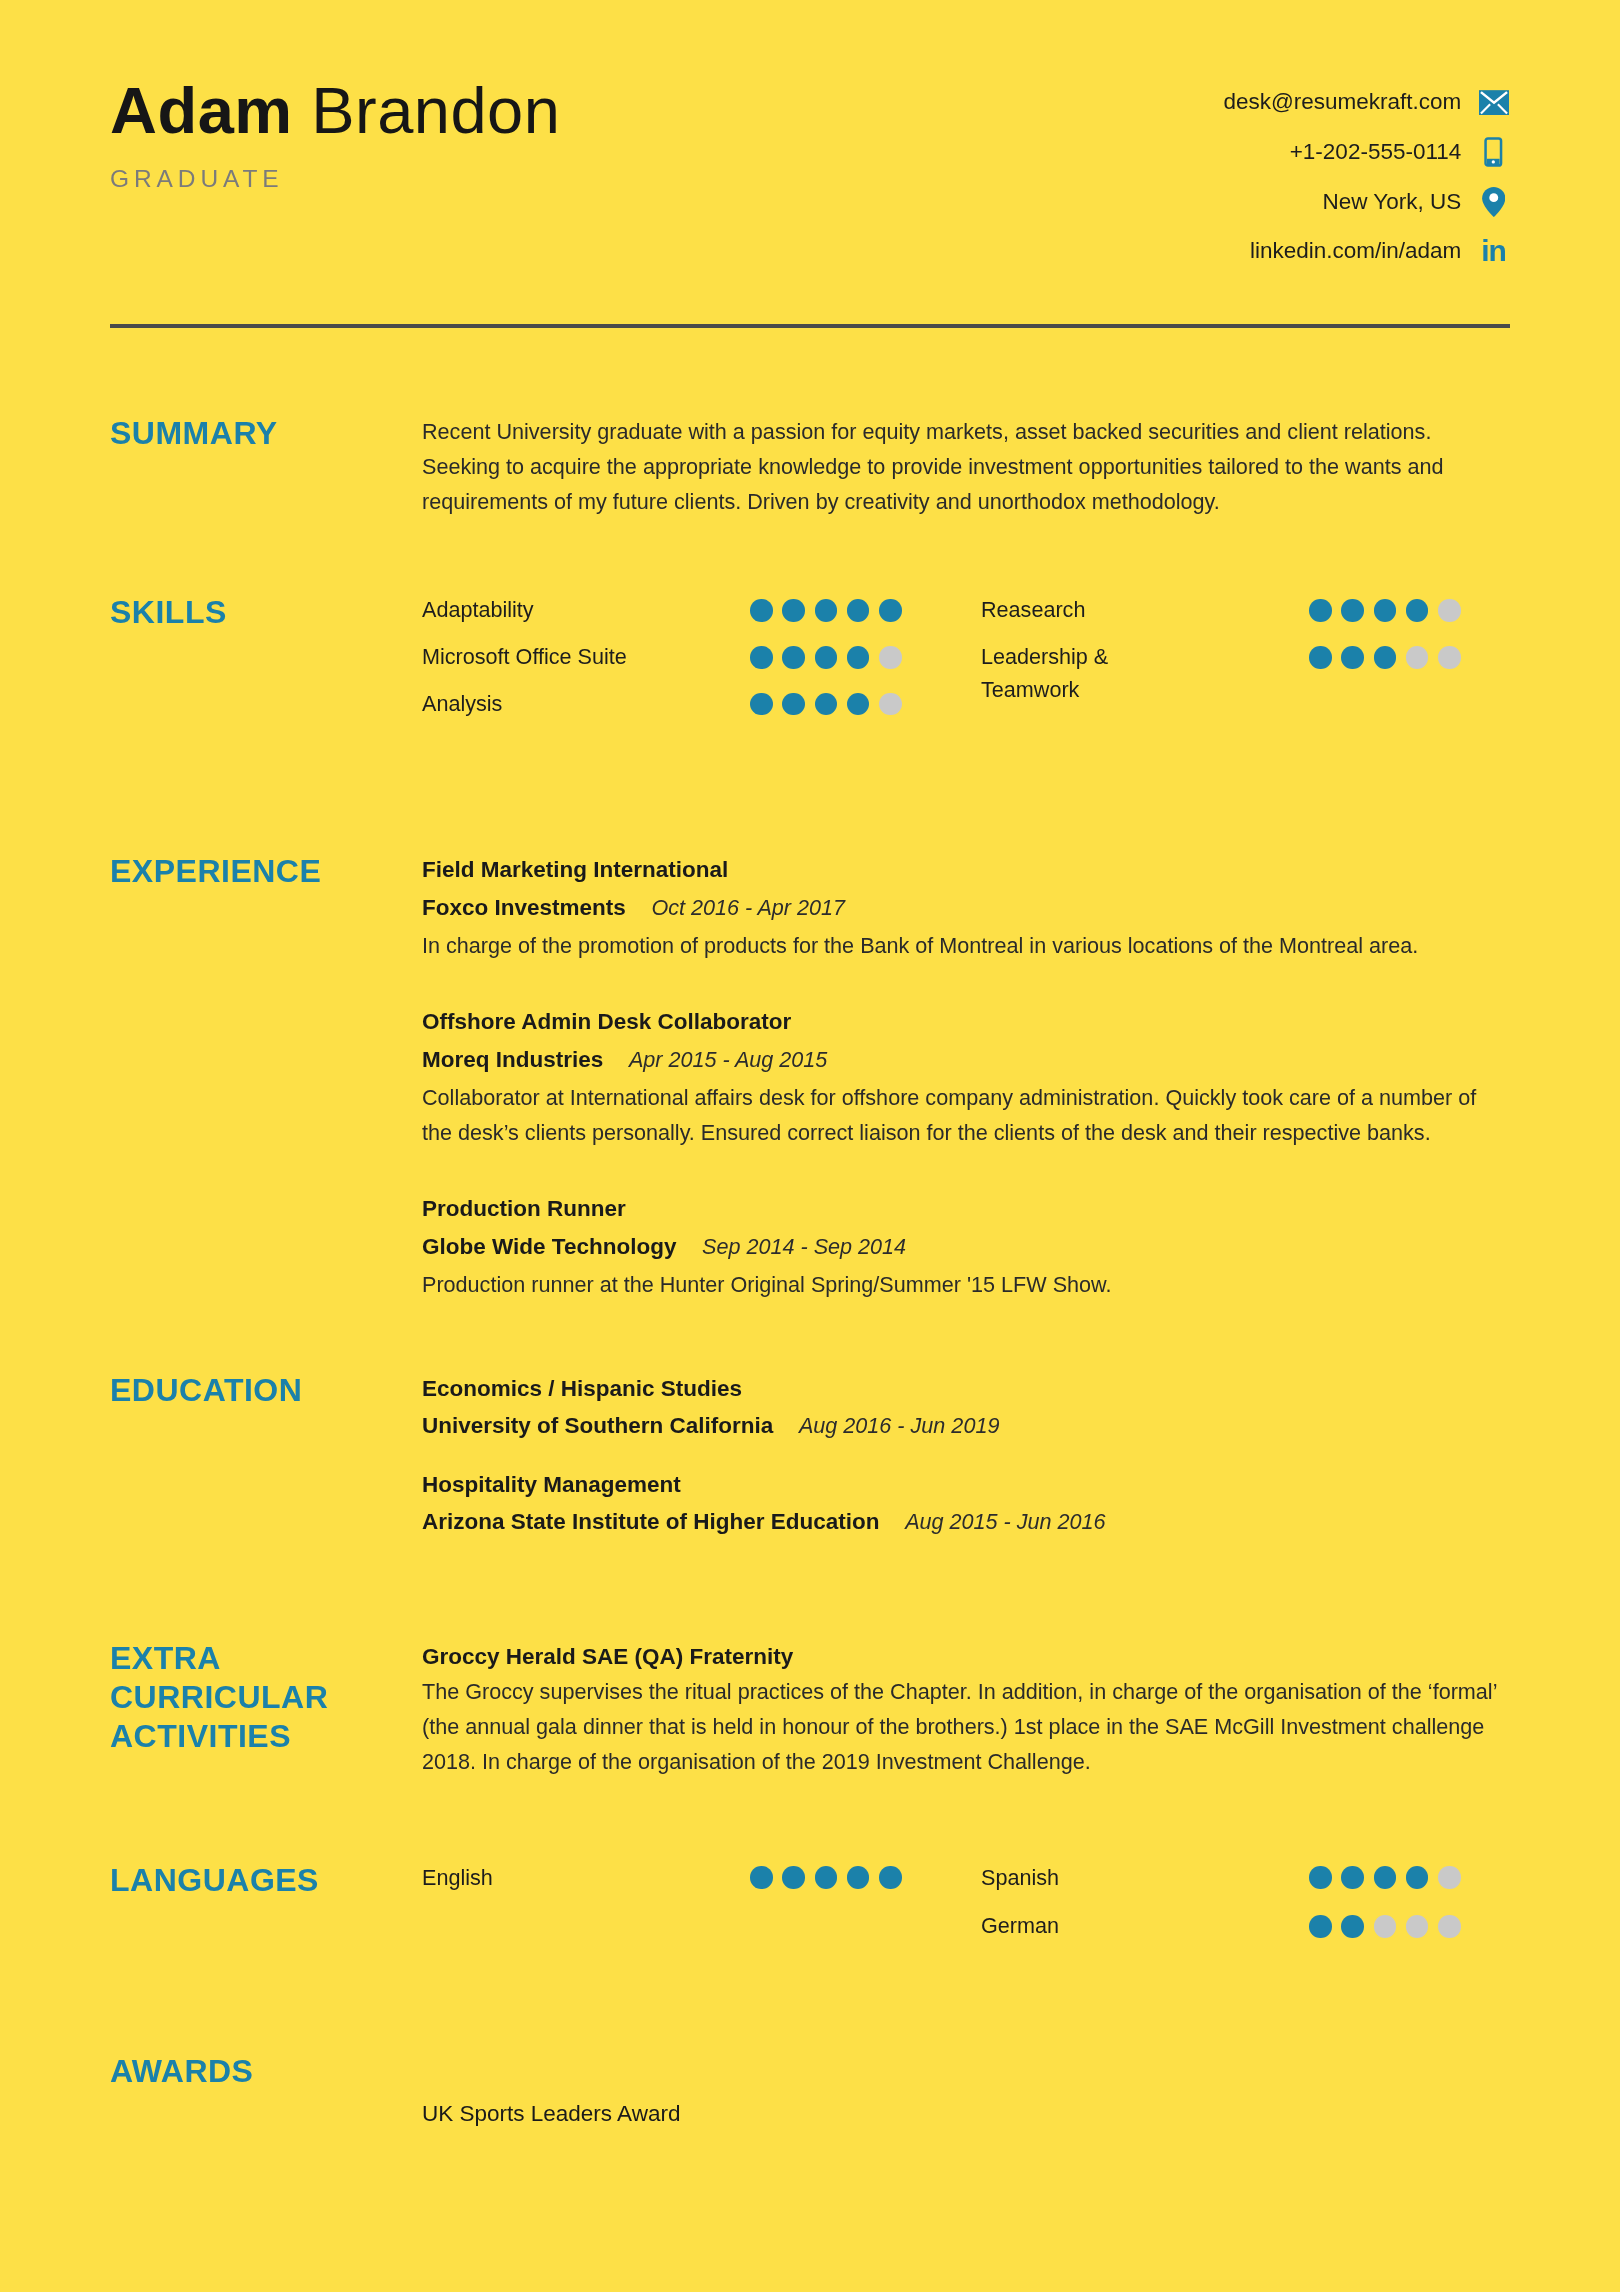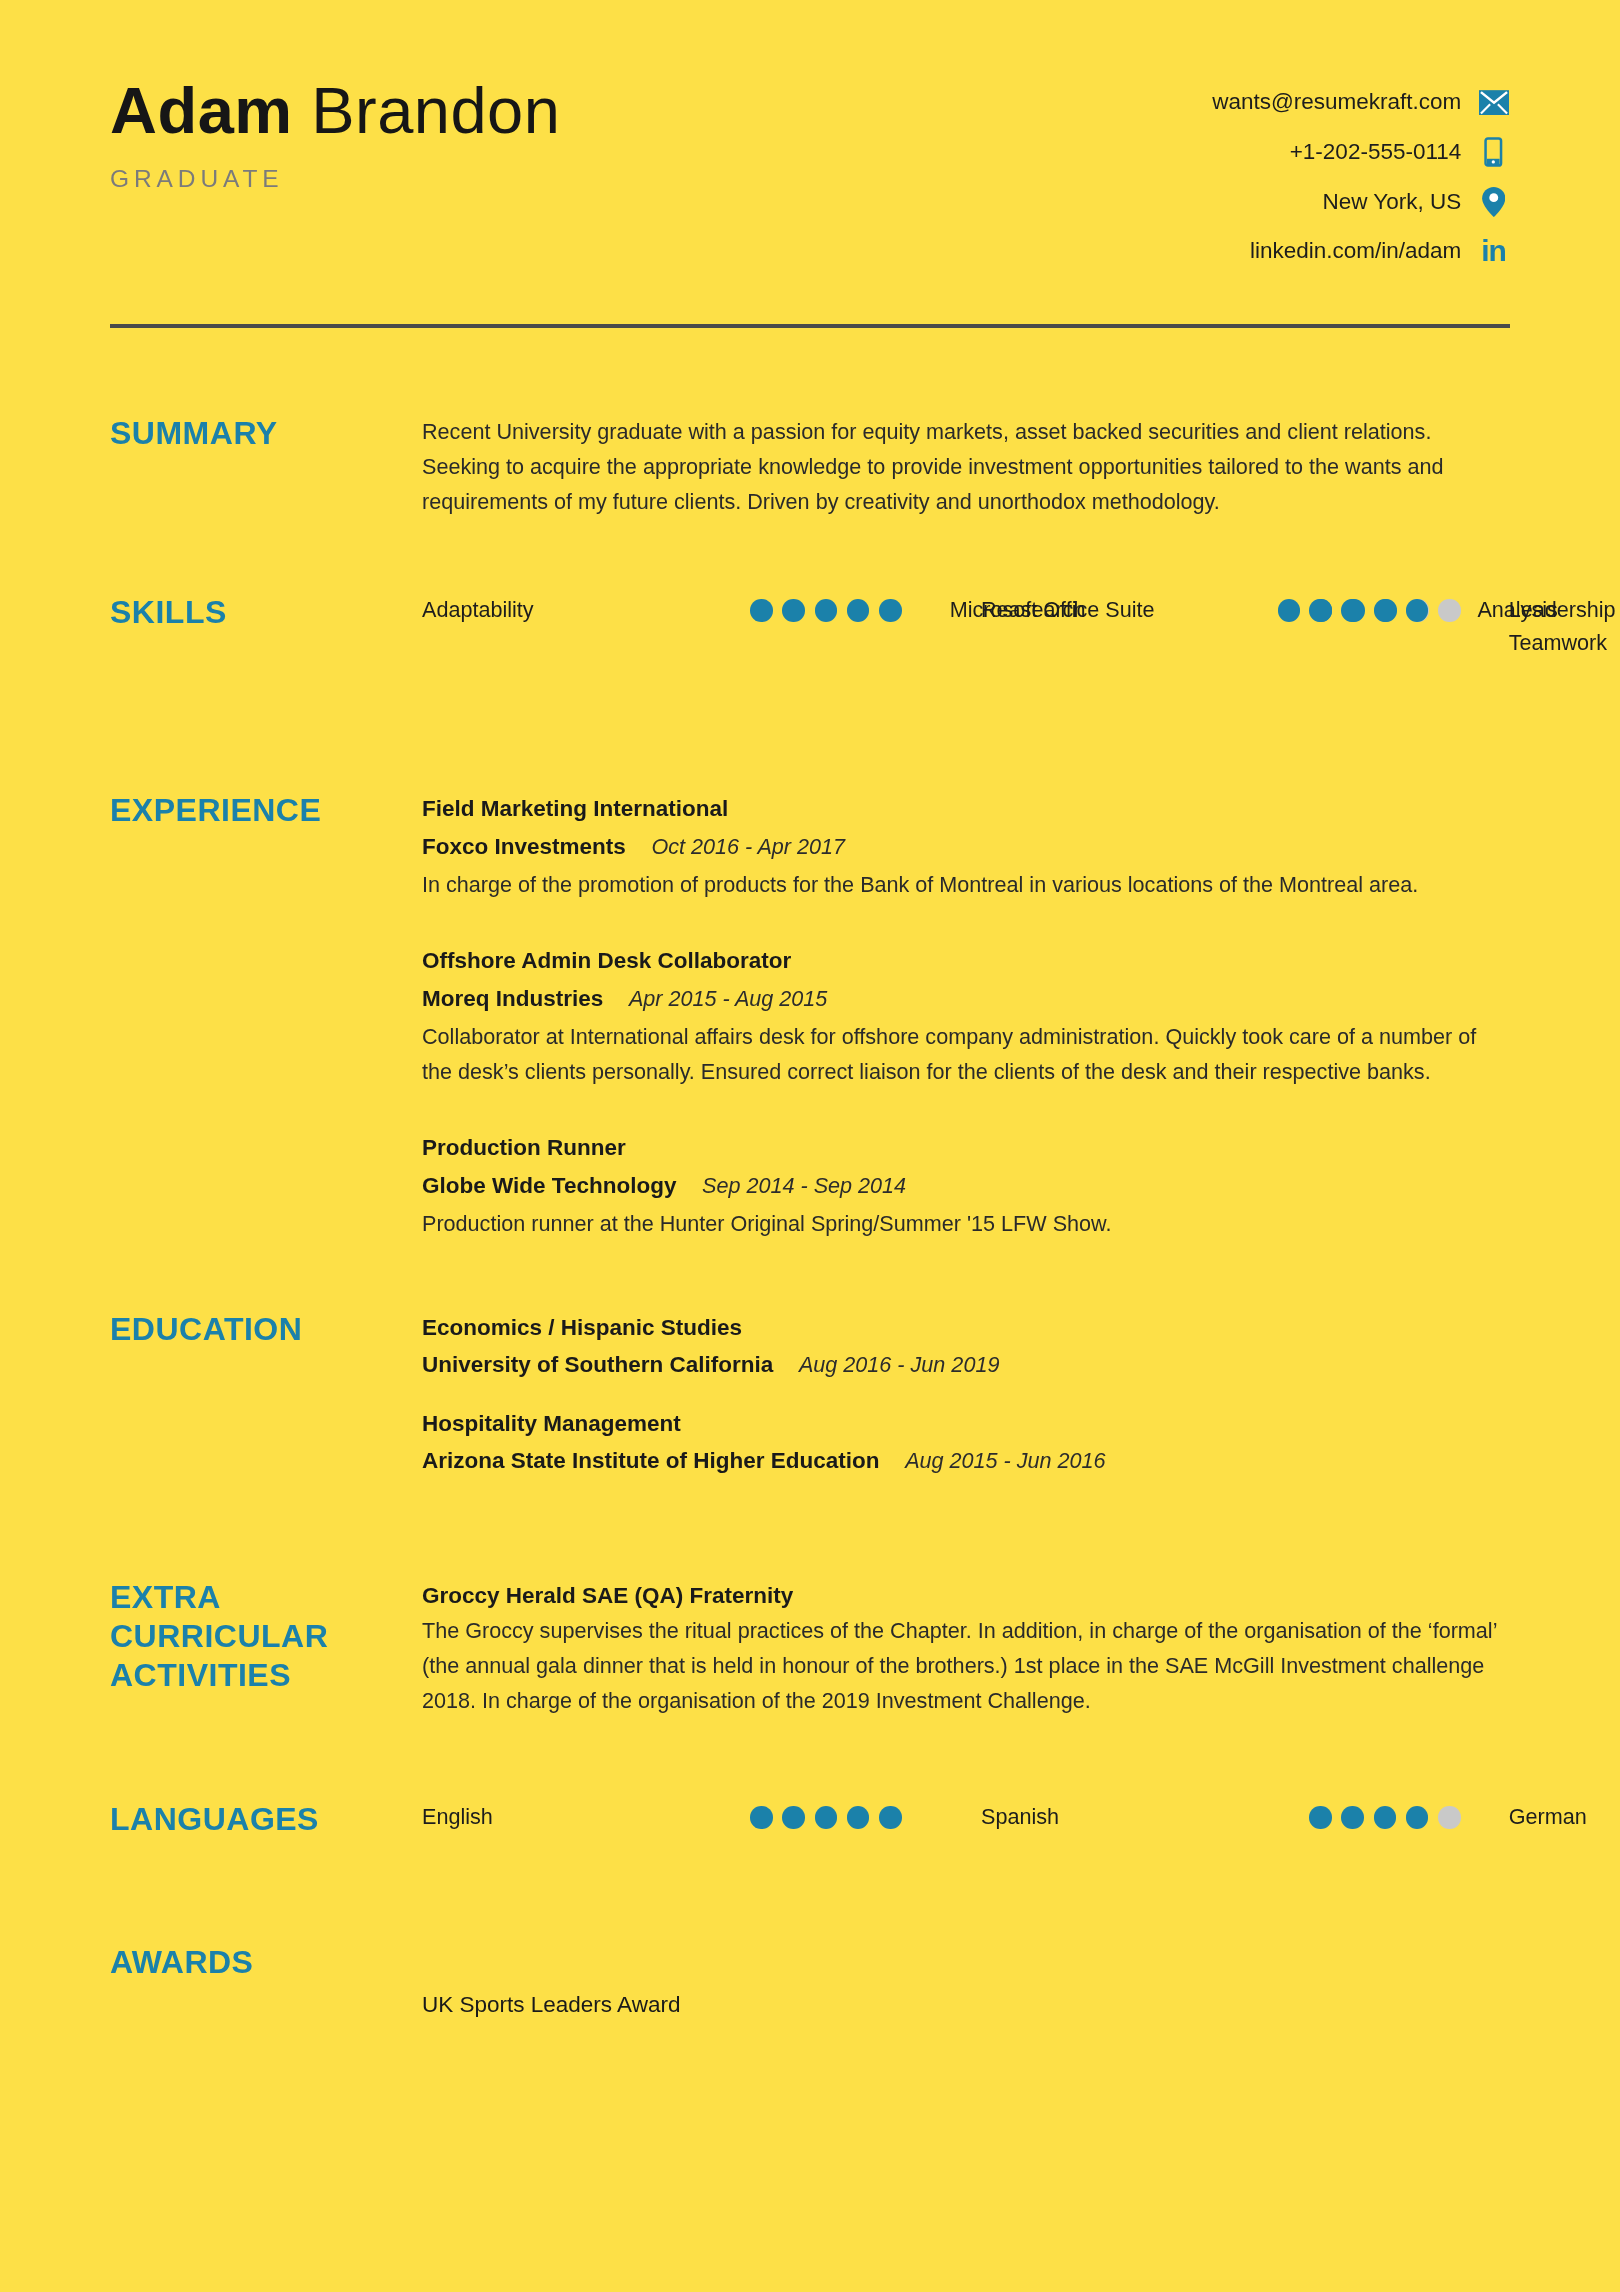--- a/index.html
+++ b/index.html
@@ -45,21 +45,21 @@
   .mt-summary{margin-top:86px;}
   .mt-skills{margin-top:74px;}
   .mt-exp{margin-top:118px;}
   .mt-edu{margin-top:69px;}
   .mt-extra{margin-top:98px;}
   .mt-lang{margin-top:82px;}
   .mt-awards{margin-top:94px;}
 
   
   .rate-grid{display:flex;width:100%;}
-  .rate-col{display:flex;gap:48px;}
+  .rate-col{display:flex;flex-direction:column;}
   .rate-col.left{width:559px;flex-shrink:0;}
   .rate-col.right{flex:1;}
   .rate-row{display:flex;align-items:flex-start;margin-bottom:13.7px;}
   .rate-label{width:328px;flex-shrink:0;font-size:21.6px;line-height:33px;color:#1d1d1d;white-space:pre-line;}
   .dots{display:flex;gap:9.8px;padding-top:5.9px;}
   .dot{width:22.5px;height:22.5px;border-radius:50%;background:var(--dot-off);}
   .dot.on{background:var(--accent);}
   .lang-row{margin-bottom:15.7px;}
 
   
@@ -90,21 +90,21 @@
 <div class="page">
 
   <header class="top">
     <div>
       <h1 class="name"><span class="fn">Adam</span> <span class="ln">Brandon</span></h1>
       <div class="subtitle">GRADUATE</div>
     </div>
 
     <div class="contacts">
       <div class="contact-row">
-        <span class="contact-text">wants@resumekraft.com</span>
+        <span class="contact-text">desk@resumekraft.com</span>
         <span class="cicon">
           <svg width="30" height="25.5" viewBox="0 0 31 26">
             <rect x="0" y="0" width="31" height="26" fill="var(--accent)"></rect>
             <path d="M2 2 L15.5 13 L29 2" stroke="#fff" stroke-width="2.6" fill="none"></path>
             <path d="M2 24 L11.5 14.5" stroke="#fff" stroke-width="2.2" fill="none"></path>
             <path d="M29 24 L19.5 14.5" stroke="#fff" stroke-width="2.2" fill="none"></path>
           </svg>
         </span>
       </div>
       <div class="contact-row">

